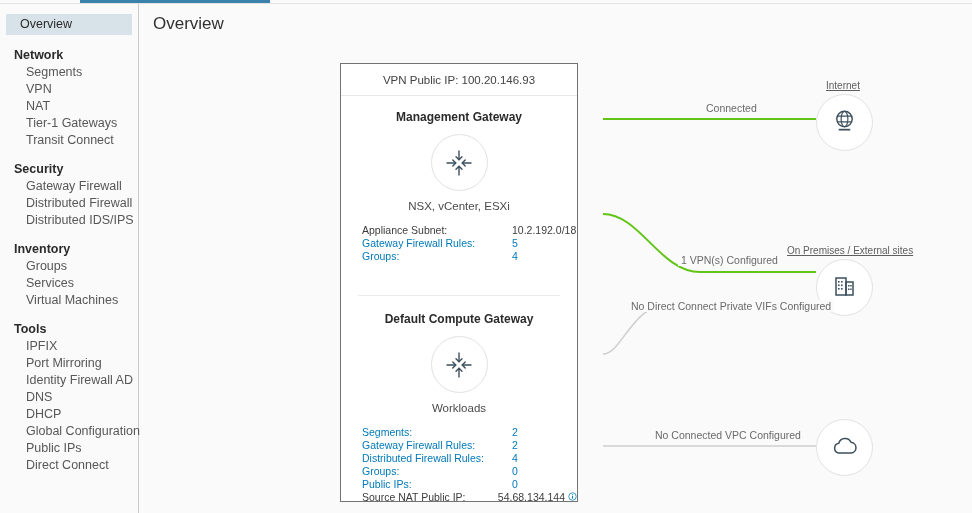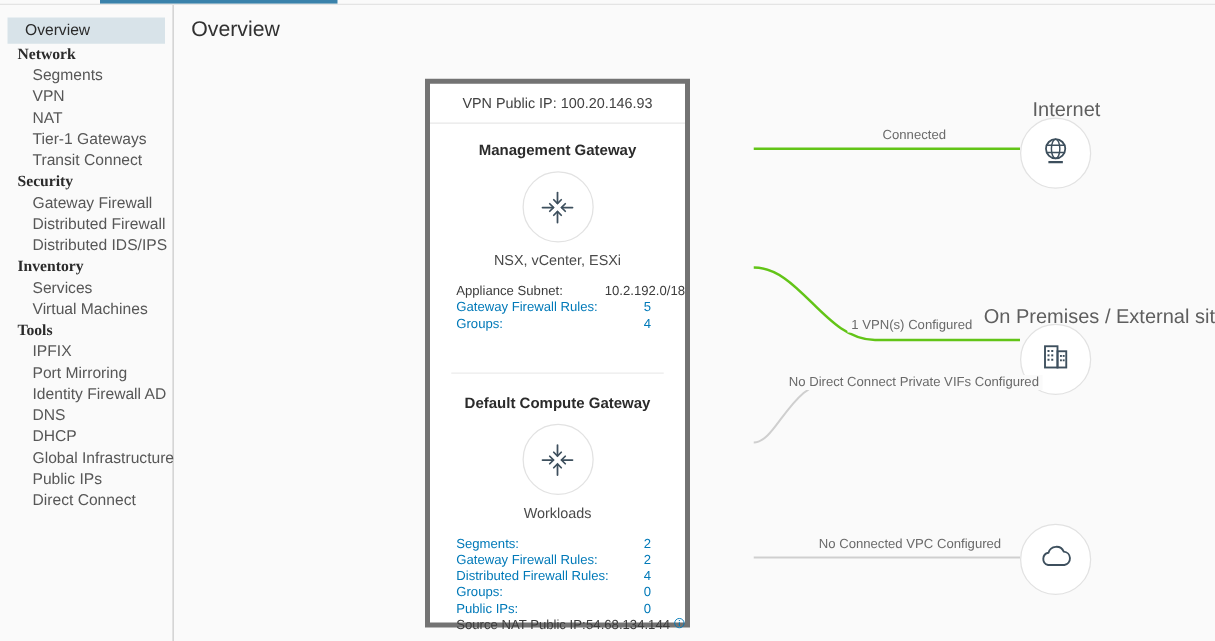--- a/index.html
+++ b/index.html
@@ -24,42 +24,41 @@
   }
   .nav-selected {
     height: 21px; line-height: 21px;
     background: #d8e3e9;
     color: #2b2b2b; font-size: 12.5px;
     padding-left: 14px; margin: 0 6px 0 6px;
     white-space: nowrap;
   }
   .nav-group {
     font-size: 12.5px; font-weight: bold; color: #2b2b2b;
-    padding: 0 0 0 14px; height: 17px; line-height: 17px;
+    padding: 0 0 0 14px; margin-top: 12px; height: 17px; line-height: 17px;
     white-space: nowrap;
-    font-family: Liberation Serif, serif;
   }
   .nav-item {
     font-size: 12.5px; color: #575757;
     padding-left: 26px; height: 17px; line-height: 17px;
     white-space: nowrap;
   }
 
   
   .main { position: absolute; left: 140px; top: 4px; width: 832px; height: 509px; background: #fafafa; }
   .page-title {
     position: absolute; left: 13px; top: 10px;
     font-size: 17px; color: #313131; font-weight: normal;
   }
 
   
   .card {
     position: absolute; left: 200px; top: 59px;
-    width: 212px; height: 439px;
-    background: #ffffff; border: 4px solid #737373;
+    width: 238px; height: 439px;
+    background: #ffffff; border: 1px solid #737373;
   }
   .card-header {
     height: 32px; line-height: 32px;
     border-bottom: 1px solid #e8e8e8;
     text-align: center; font-size: 11.5px; color: #424242;
   }
   .gw-section { position: relative; }
   .gw-title {
     text-align: center; font-size: 12px; font-weight: bold; color: #2b2b2b;
   }
@@ -85,21 +84,21 @@
   .info-icon { display: inline-block; vertical-align: -1px; margin-left: 3px; }
 
   
   .diagram { position: absolute; left: 0; top: 0; width: 832px; height: 509px; pointer-events: none; }
   .node-circle {
     position: absolute; width: 57px; height: 57px; border-radius: 50%;
     border: 1px solid #e2e2e2; background: #fff;
     display: flex; align-items: center; justify-content: center;
   }
   .node-label {
-    position: absolute; font-size: 16px; color: #5e5e5e; white-space: nowrap;
+    position: absolute; font-size: 10px; color: #5e5e5e; white-space: nowrap; text-decoration: underline;
   }
   .edge-label {
     position: absolute; font-size: 10.5px; color: #6a6a6a; white-space: nowrap;
     background: #fafafa; padding: 0 3px;
   }
 </style>
 </head>
 <body>
 
 <div id="root">
@@ -118,31 +117,32 @@
     <div class="nav-item">NAT</div>
     <div class="nav-item">Tier-1 Gateways</div>
     <div class="nav-item">Transit Connect</div>
 
     <div class="nav-group">Security</div>
     <div class="nav-item">Gateway Firewall</div>
     <div class="nav-item">Distributed Firewall</div>
     <div class="nav-item">Distributed IDS/IPS</div>
 
     <div class="nav-group">Inventory</div>
+    <div class="nav-item">Groups</div>
     <div class="nav-item">Services</div>
     <div class="nav-item">Virtual Machines</div>
 
     <div class="nav-group">Tools</div>
     <div class="nav-item">IPFIX</div>
     <div class="nav-item">Port Mirroring</div>
 
     <div class="nav-item">Identity Firewall AD</div>
     <div class="nav-item">DNS</div>
     <div class="nav-item">DHCP</div>
-    <div class="nav-item">Global Infrastructure</div>
+    <div class="nav-item">Global Configuration</div>
     <div class="nav-item">Public IPs</div>
     <div class="nav-item">Direct Connect</div>
 
   </div>
 
   <div class="main">
 
     <div class="page-title">Overview</div>
 
     <svg class="diagram" viewBox="0 0 832 509">

